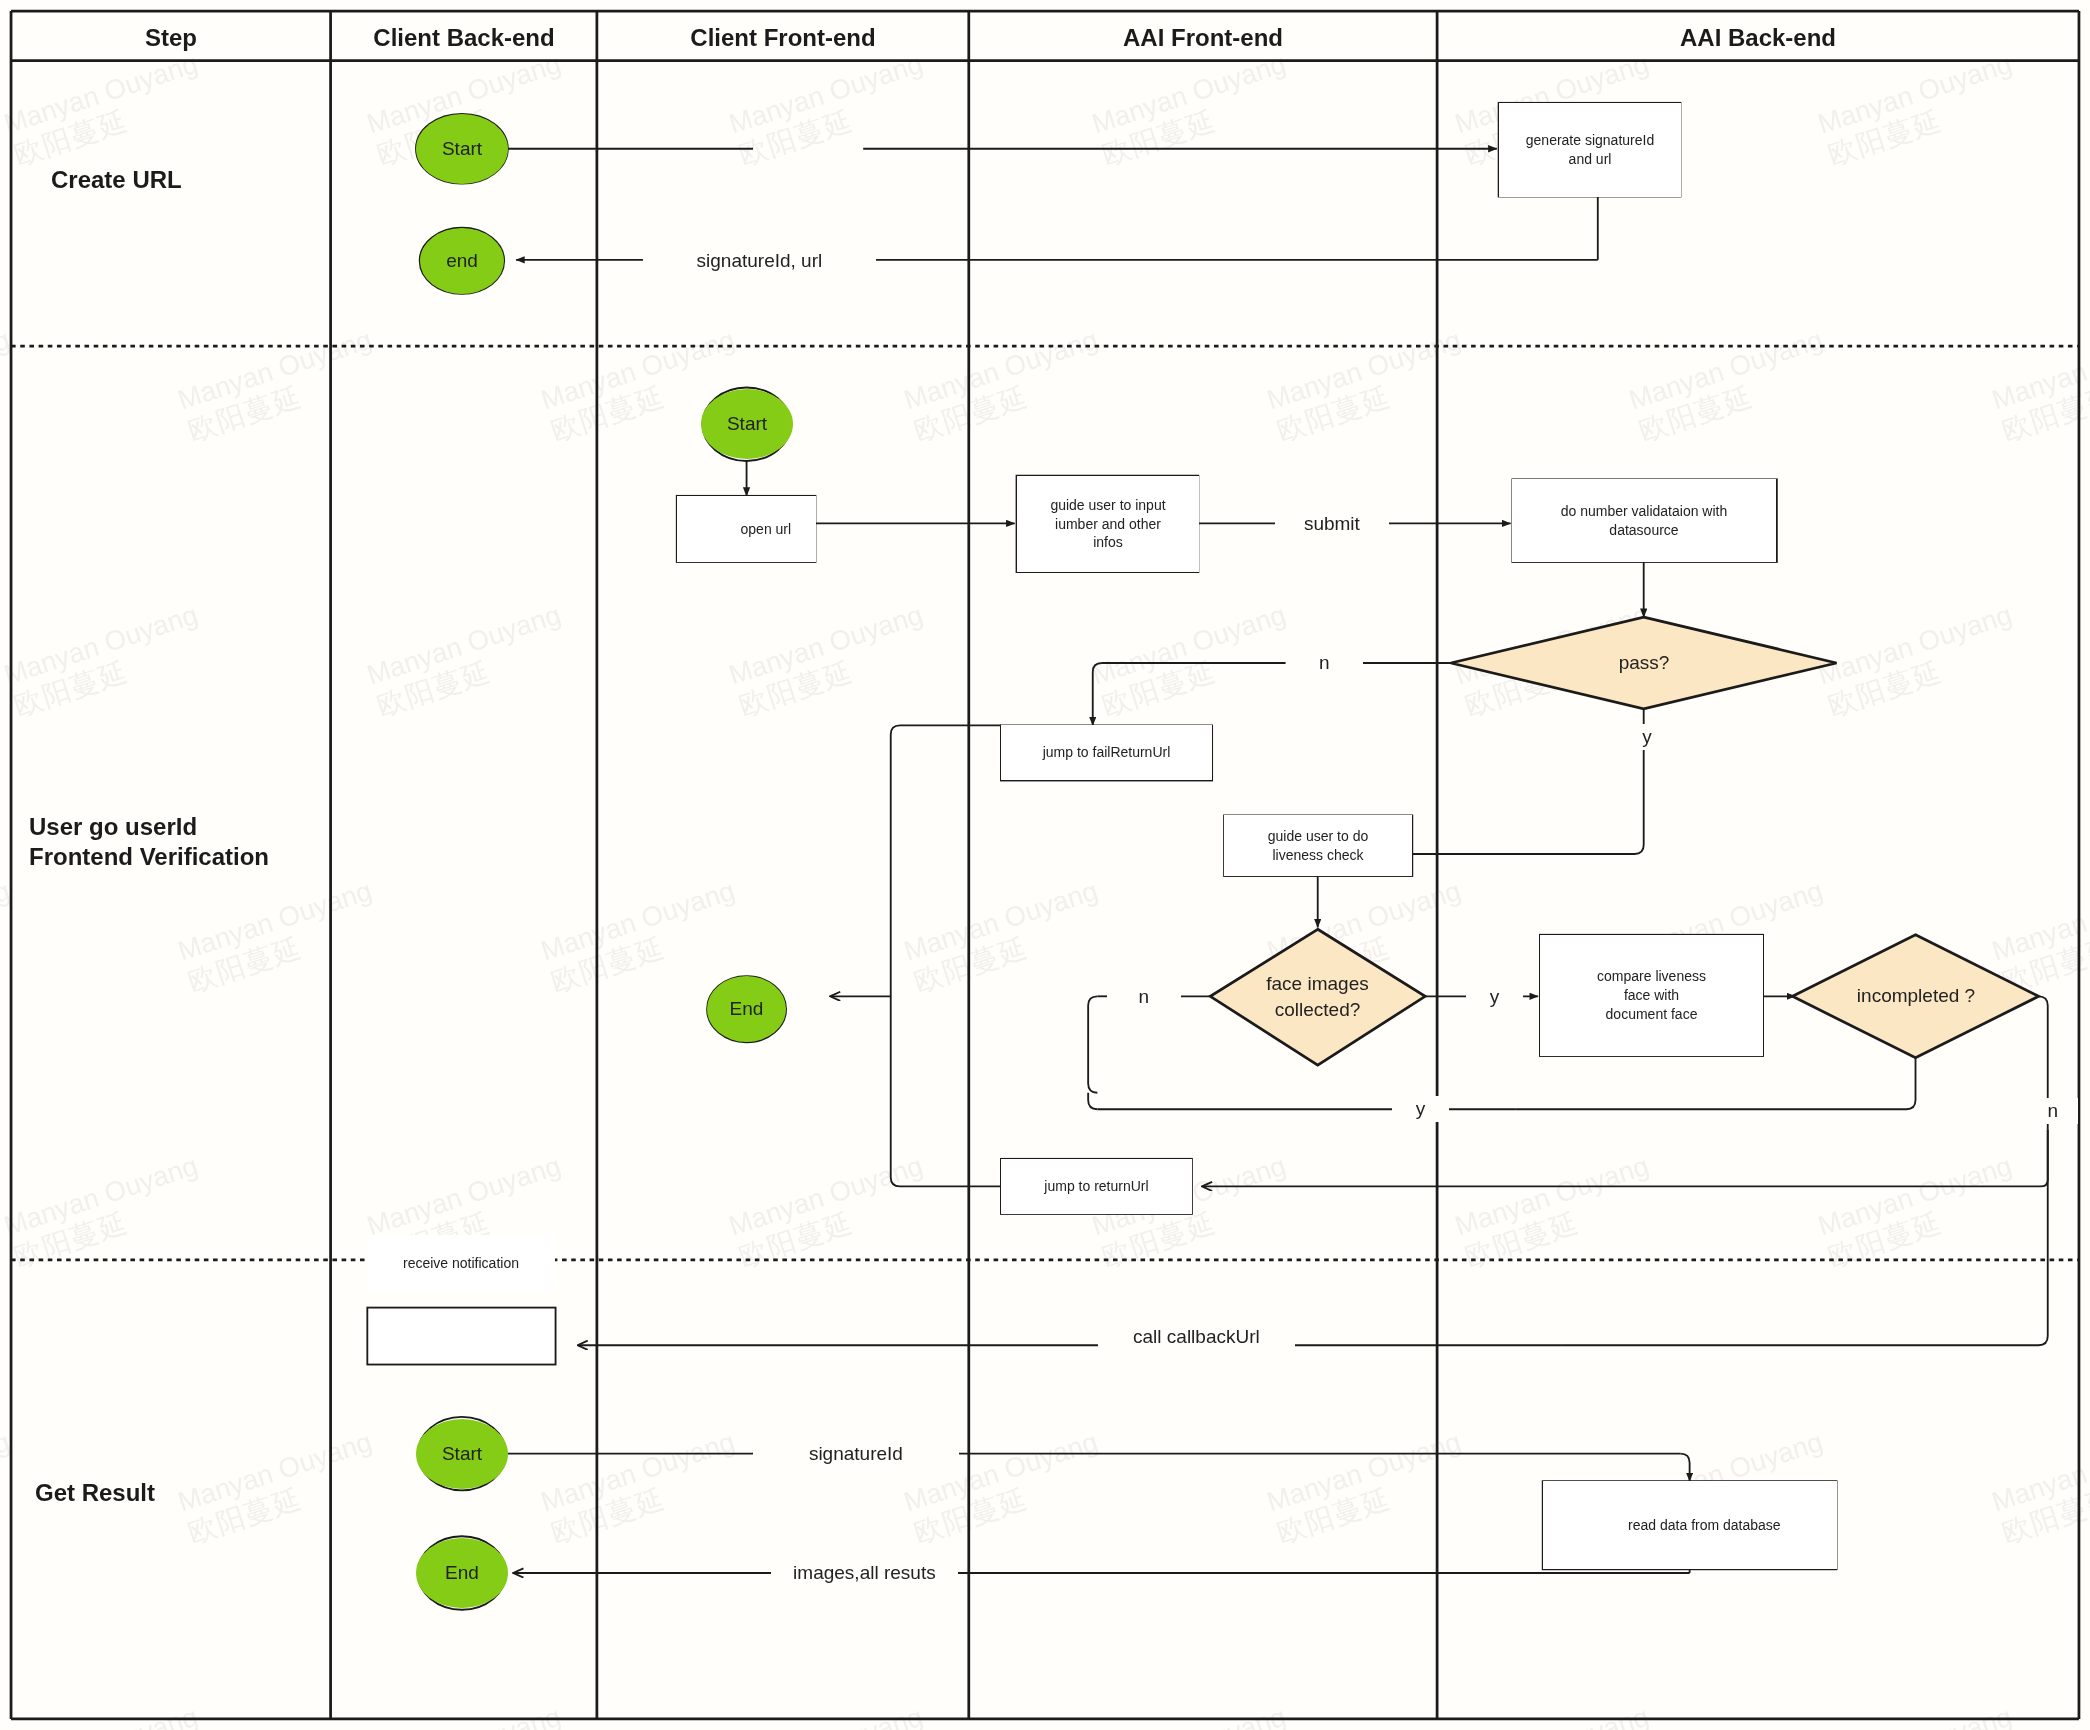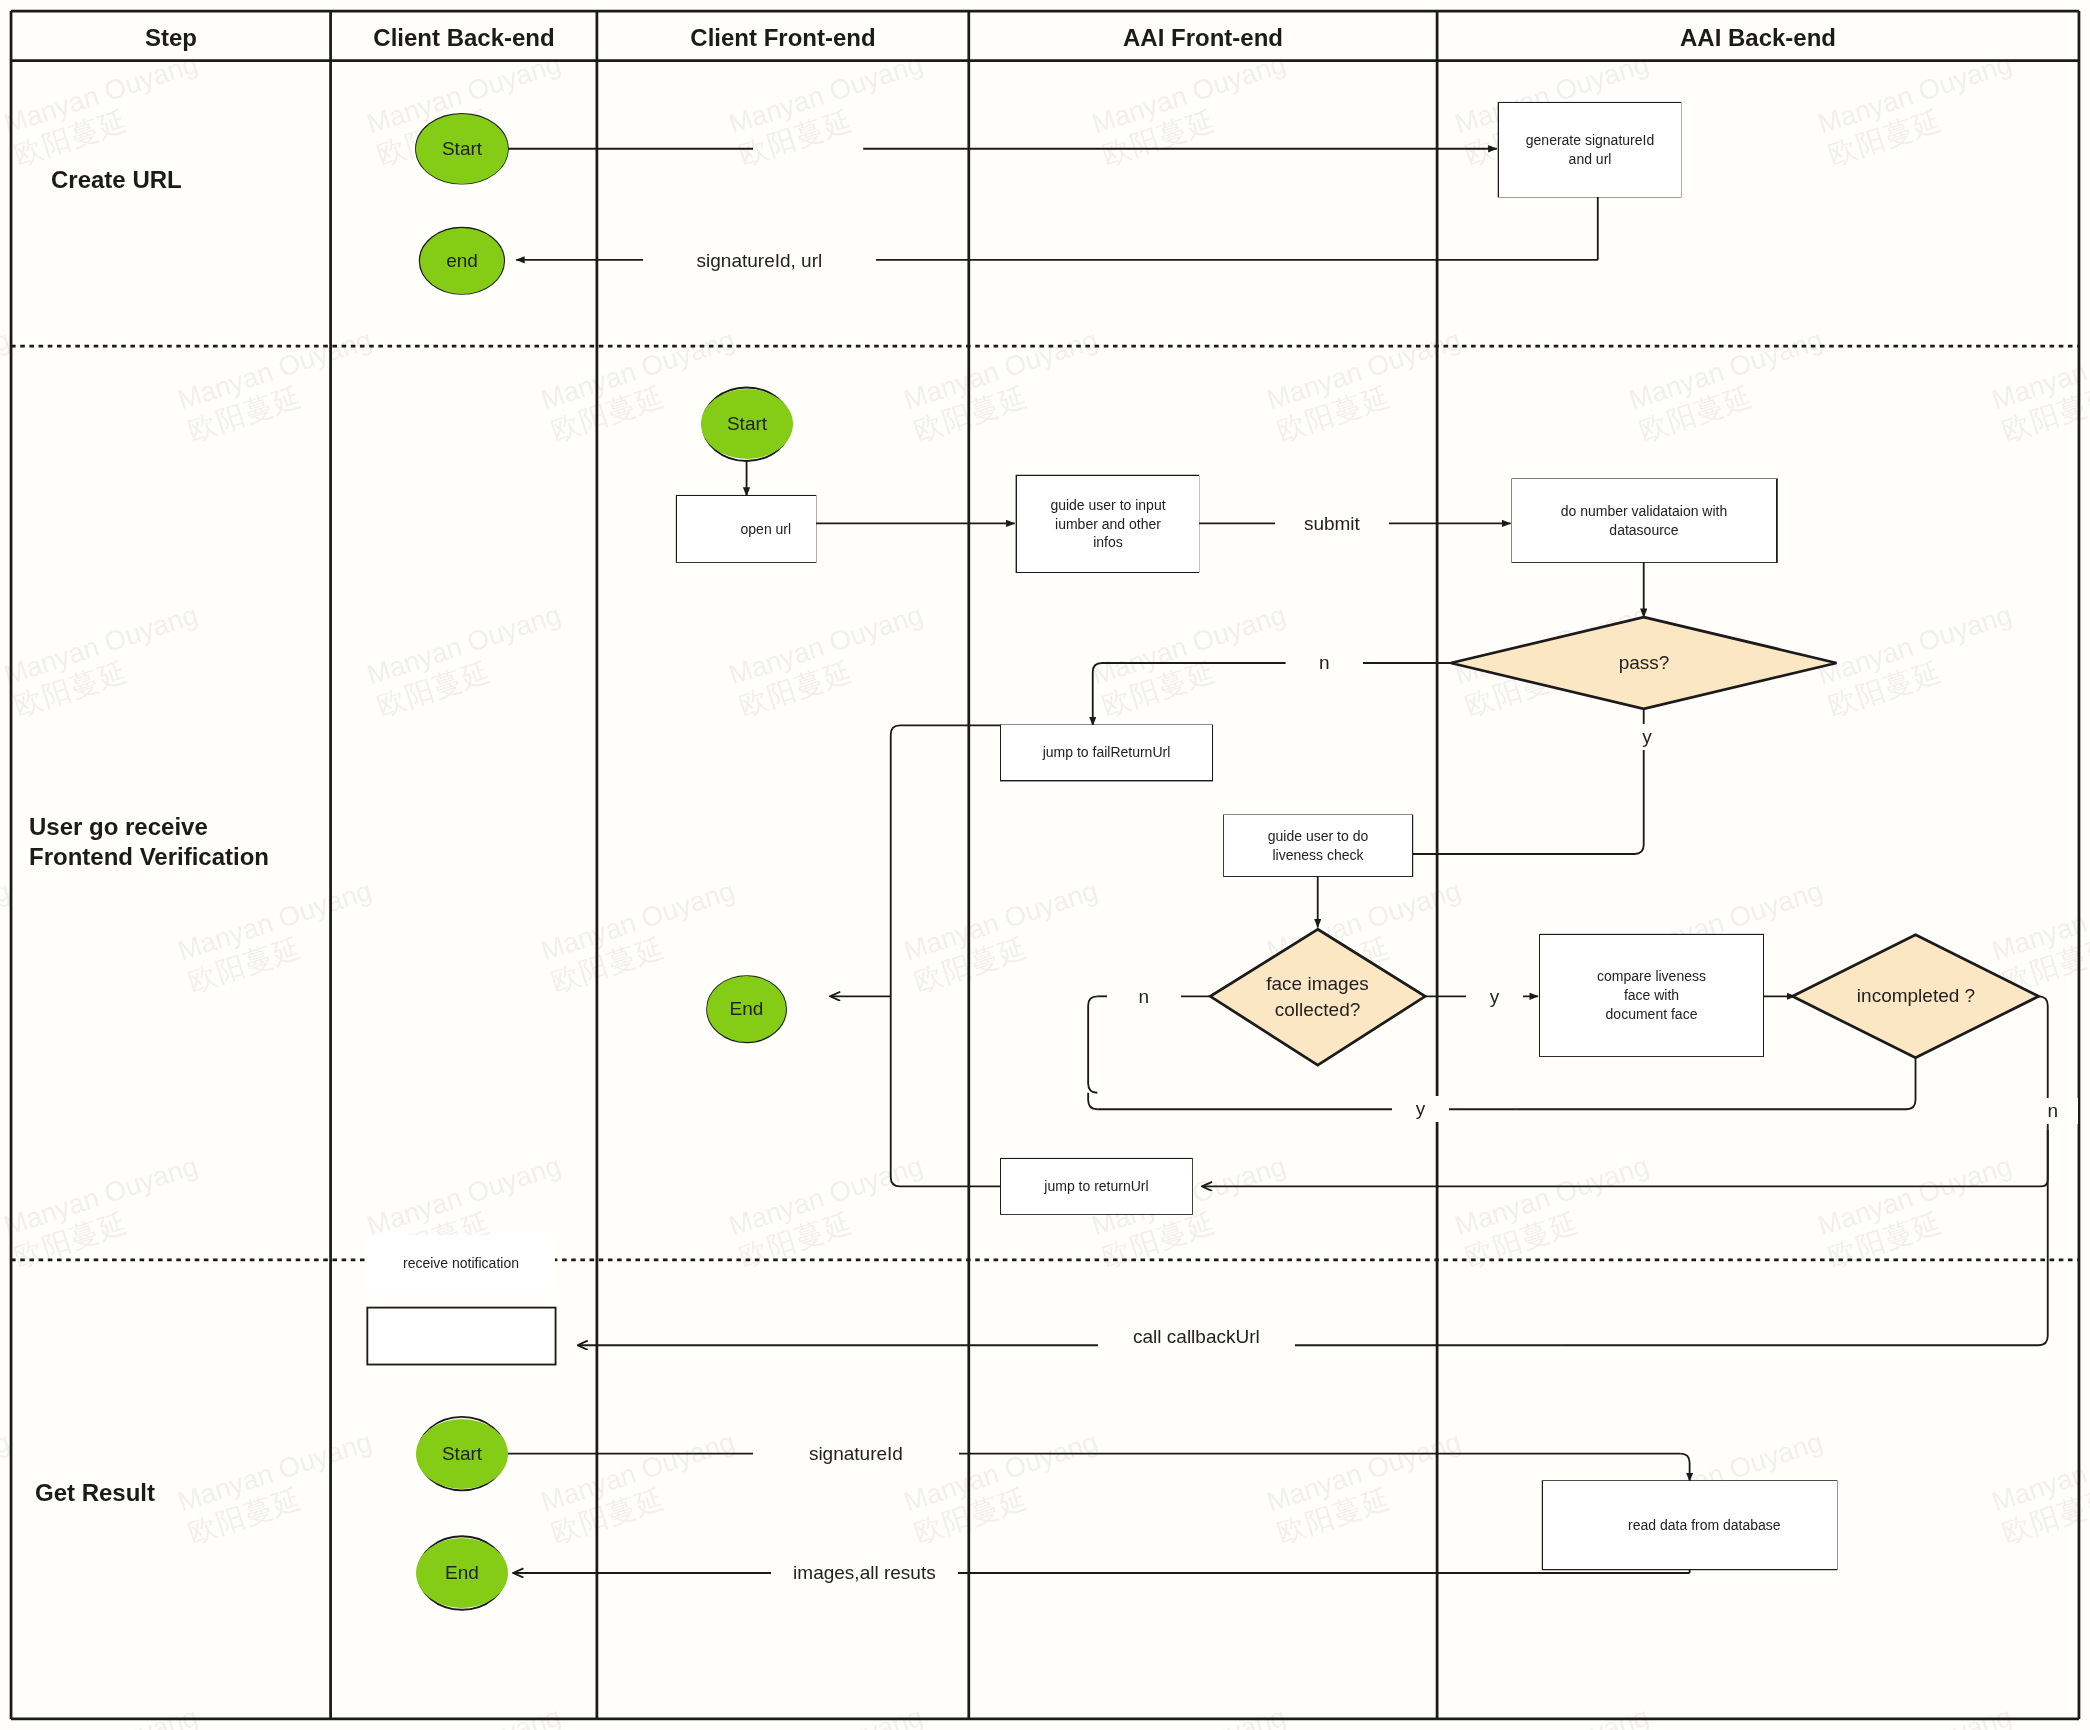--- a/index.html
+++ b/index.html
@@ -206,21 +206,21 @@
     <ellipse cx="503" cy="1713" rx="48" ry="40" fill="#ffffff" stroke="#1b1b1b" stroke-width="2"></ellipse>
   </svg>
 
   <div class="colhdr" style="left:11px;top:24px;width:320px;">Step</div>
   <div class="colhdr" style="left:331px;top:24px;width:266px;">Client Back-end</div>
   <div class="colhdr" style="left:597px;top:24px;width:372px;">Client Front-end</div>
   <div class="colhdr" style="left:969px;top:24px;width:468px;">AAI Front-end</div>
   <div class="colhdr" style="left:1437px;top:24px;width:642px;">AAI Back-end</div>
 
   <div class="steplabel" style="left:51px;top:165px;width:266px;white-space:pre-line;">Create URL</div>
-  <div class="steplabel" style="left:29px;top:812px;width:294px;white-space:pre-line;">User go receive
+  <div class="steplabel" style="left:29px;top:812px;width:294px;white-space:pre-line;">User go userId
 Frontend Verification</div>
   <div class="steplabel" style="left:35px;top:1478px;width:266px;white-space:pre-line;">Get Result</div>
 
   <div class="node term" style="left:416px;top:114px;width:92px;height:70px;border:none;">Start</div>
   <div class="node term" style="left:420px;top:228px;width:84px;height:66px;border:none;">end</div>
   <div class="node proc" style="left:1499px;top:103px;width:182px;height:94px;border:none;white-space:pre-line;">generate signatureId
 and url</div>
 
   <div class="edgelbl" style="left:643px;top:248px;width:220px;">signatureId, url</div>
 

